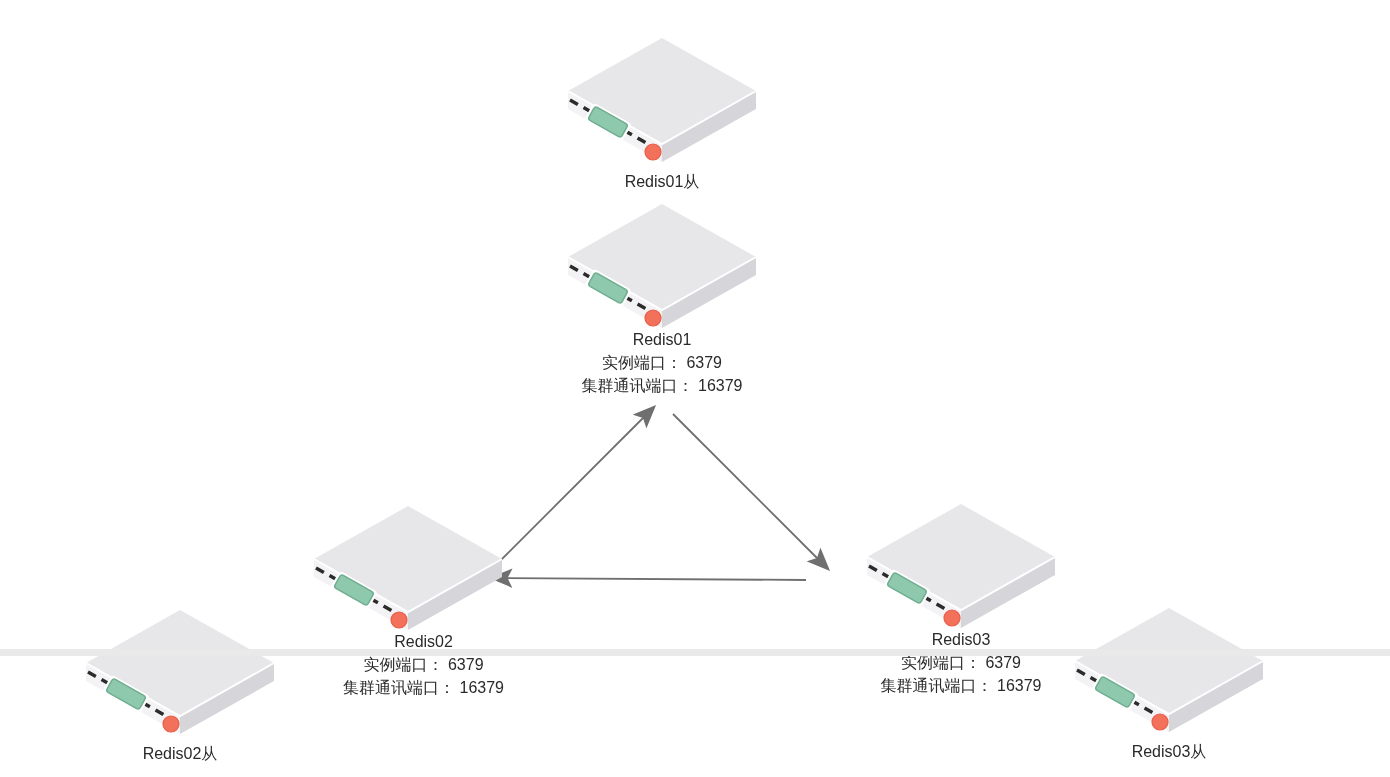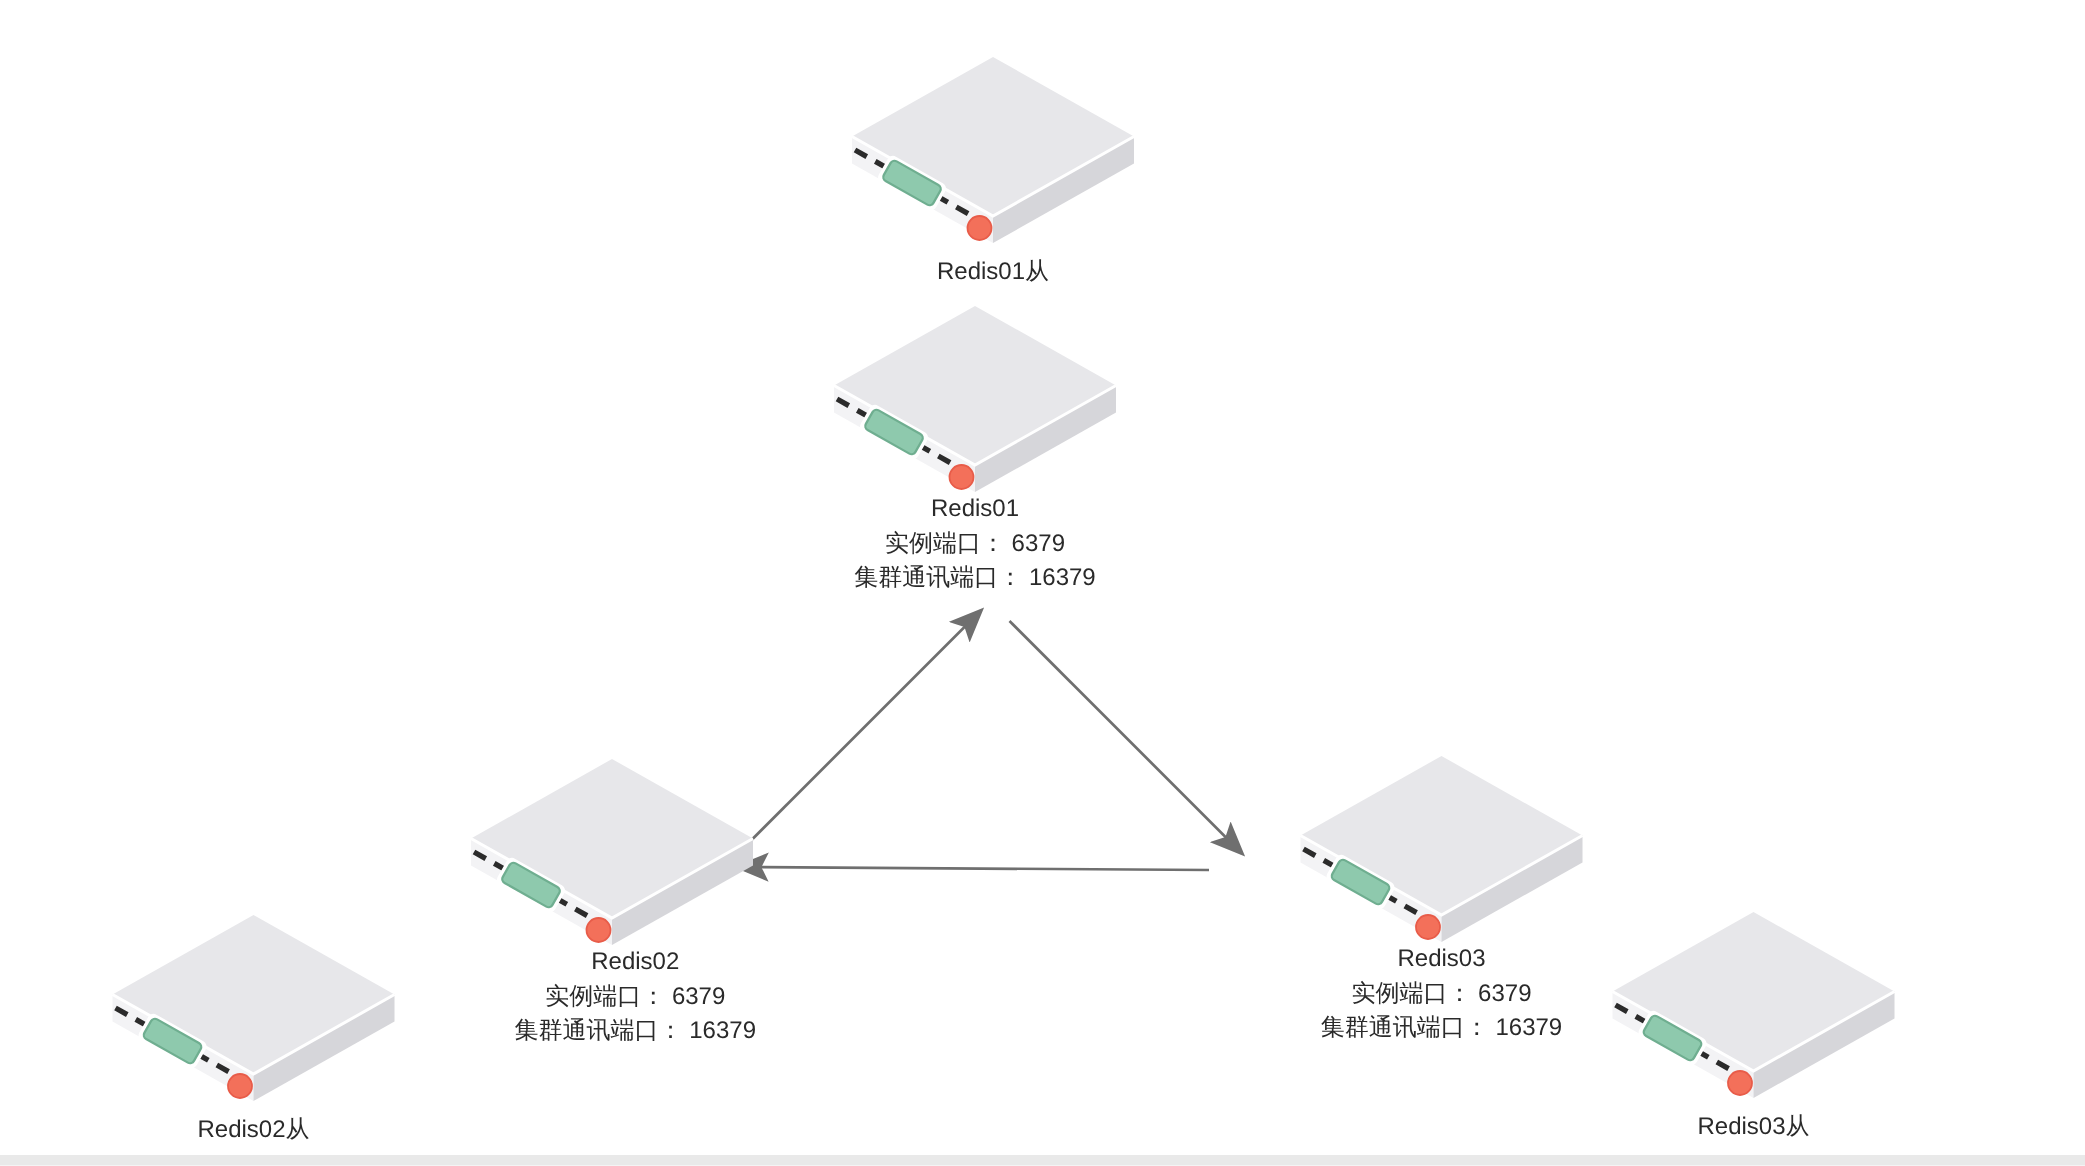--- a/index.html
+++ b/index.html
@@ -1,20 +1,20 @@
 <!DOCTYPE html>
 <html><head>
 <meta charset="utf-8">
 <style>
   html,body{margin:0;padding:0;}
   body{
     width:1390px;height:777px;overflow:hidden;background:#ffffff;
     font-family:"Liberation Sans","DejaVu Sans",sans-serif;
   }
-  .canvas{position:relative;width:1390px;height:777px;background:#ffffff;}
+  .canvas{position:relative;width:1390px;height:656px;background:#ffffff;}
   .defs-holder{position:absolute;width:0;height:0;overflow:hidden;}
   .edges{position:absolute;left:0;top:0;width:1390px;height:777px;pointer-events:none;}
   .node{position:absolute;width:260px;display:flex;flex-direction:column;align-items:center;}
   .server{width:192px;height:132px;display:block;}
   .labels{text-align:center;white-space:nowrap;}
   .node.master .labels{margin-top:-6px;}
   .node.slave  .labels{margin-top:2px;}
   .node-label,.port-line{
     display:block;font-size:16px;line-height:23px;color:#2a2a2a;
   }
@@ -62,21 +62,21 @@
 
   <div class="node slave" style="left:532px;top:36px;">
     <svg class="server" viewBox="0 0 192 132">
       <use href="#server-icon-symbol"></use>
     </svg>
     <div class="labels">
       <span class="node-label">Redis01从</span>
     </div>
   </div>
 
-  <div class="node master" style="left:520px;top:202px;">
+  <div class="node master" style="left:532px;top:202px;">
     <svg class="server" viewBox="0 0 192 132">
       <use href="#server-icon-symbol"></use>
     </svg>
     <div class="labels">
       <span class="node-label">Redis01</span>
       <span class="port-line">实例端口： 6379</span>
       <span class="port-line">集群通讯端口： 16379</span>
     </div>
   </div>
 
@@ -95,21 +95,21 @@
     <svg class="server" viewBox="0 0 192 132">
       <use href="#server-icon-symbol"></use>
     </svg>
     <div class="labels">
       <span class="node-label">Redis03</span>
       <span class="port-line">实例端口： 6379</span>
       <span class="port-line">集群通讯端口： 16379</span>
     </div>
   </div>
 
-  <div class="node slave" style="left:39px;top:608px;">
+  <div class="node slave" style="left:50px;top:608px;">
     <svg class="server" viewBox="0 0 192 132">
       <use href="#server-icon-symbol"></use>
     </svg>
     <div class="labels">
       <span class="node-label">Redis02从</span>
     </div>
   </div>
 
   <div class="node slave" style="left:1039px;top:606px;justify-content:space-between;">
     <svg class="server" viewBox="0 0 192 132">

